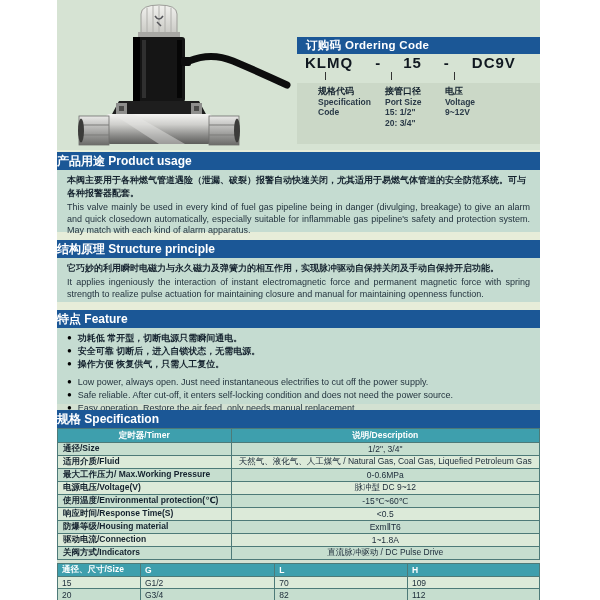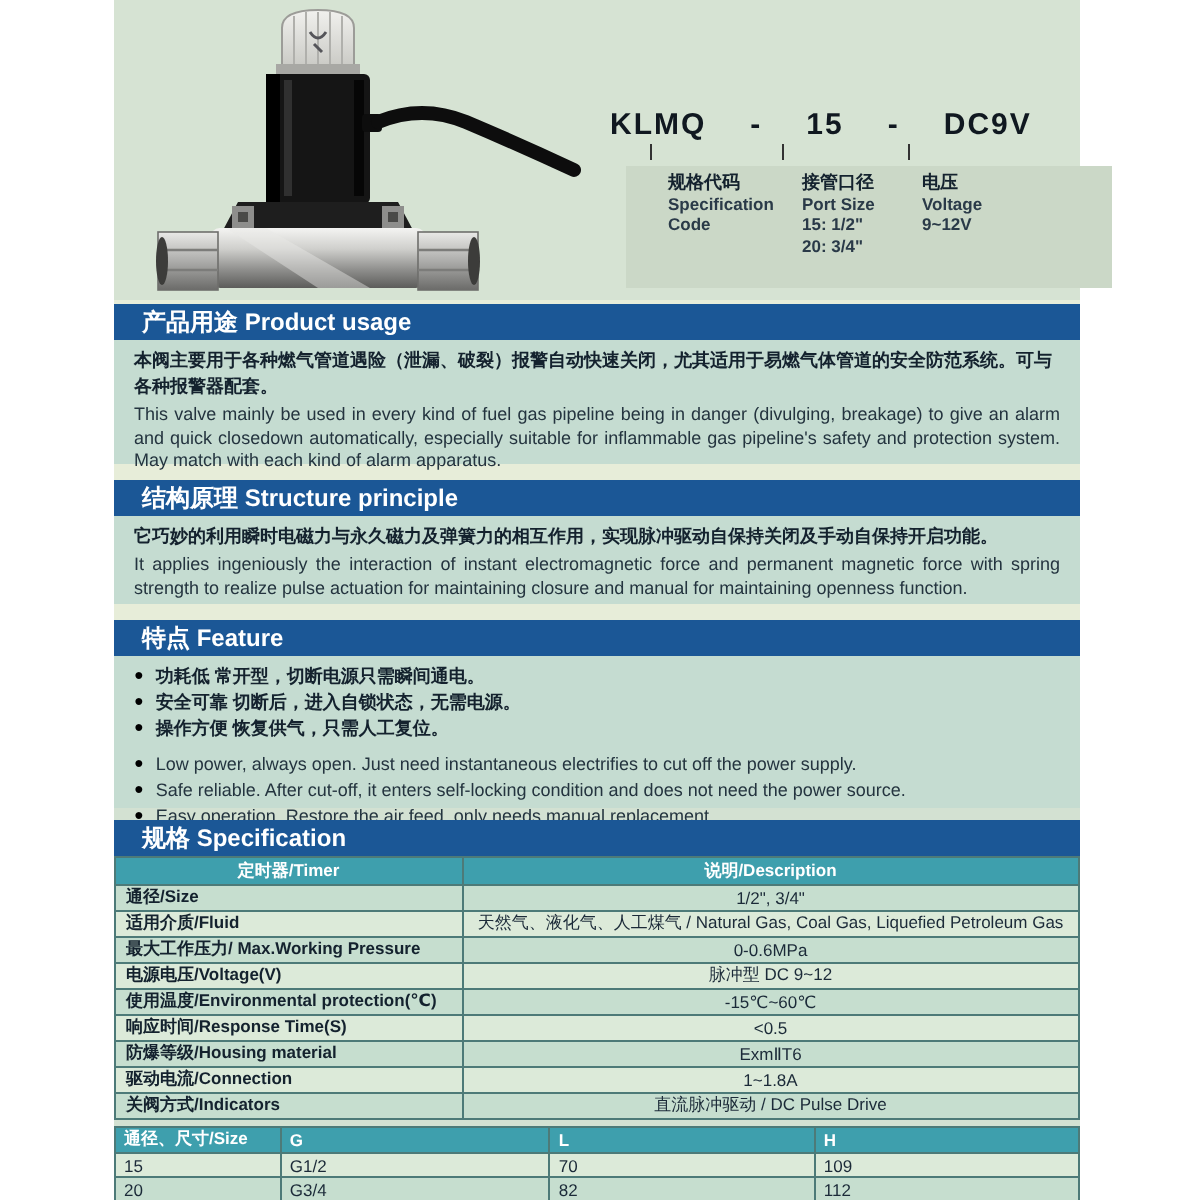--- a/index.html
+++ b/index.html
@@ -9,26 +9,26 @@
   .band-top{position:absolute;left:0;top:0;width:483px;height:150px;background:#d6e3d3;}
   .band-bottom{position:absolute;left:0;top:404px;width:483px;height:196px;background:#d3e1d2;}
   .photo{position:absolute;left:16px;top:2px;width:218px;height:146px;}
   .navbar{position:absolute;left:240px;width:243px;height:17px;background:#1b5796;
           color:#fff;font-weight:bold;font-size:11.5px;line-height:17px;padding-left:9px;
           box-sizing:border-box;letter-spacing:.3px;}
   .bar-order{top:37px;}
   .code-line{position:absolute;left:248px;top:54px;width:235px;display:flex;gap:22px;
              font-size:15px;font-weight:bold;color:#101820;letter-spacing:1px;}
   .tick{position:absolute;top:72px;width:1px;height:8px;background:#333;}
-  .order-panel{position:absolute;left:256px;top:83px;width:243px;height:61px;background:#cbd8c7;}
+  .order-panel{position:absolute;left:240px;top:83px;width:243px;height:61px;background:#cbd8c7;}
   .ocol{position:absolute;top:3px;font-size:8.5px;line-height:10.5px;color:#20303e;}
   .ocol .zh{font-weight:bold;font-size:9px;color:#14222e;}
   .ocol div{font-weight:bold;color:#2a3a48;}
   .sec-bar{position:absolute;left:0;width:483px;height:32px;background:#1b5796;color:#fff;
-           font-weight:bold;font-size:12px;line-height:18px;padding-left:14px;box-sizing:border-box;}
+           font-weight:bold;font-size:12px;line-height:18px;padding-left:0;box-sizing:border-box;}
   .sec-block{position:absolute;left:0;width:483px;background:#c5dcd1;box-sizing:border-box;
              padding:4px 10px 0 10px;}
   .zh-line{font-size:9px;font-weight:bold;color:#14222e;line-height:13px;}
   .en-text{font-size:9px;color:#24343f;line-height:11.5px;margin-top:2px;text-align:justify;}
   .feat-row{display:flex;align-items:flex-start;gap:6px;line-height:12px;margin-bottom:1px;}
   .feat-row .dot{font-size:8px;line-height:12px;color:#000;}
   .feat-zh{font-size:9px;font-weight:bold;color:#14222e;}
   .feat-en{font-size:9px;color:#24343f;}
   .feat-gap{height:5px;}
   table{border-collapse:collapse;table-layout:fixed;}
@@ -98,20 +98,23 @@
 
     <rect x="6" y="114" width="30" height="29" fill="url(#nut)" stroke="#6e6e6c" stroke-width="0.8"></rect>
     <path d="M6,123 h30 M6,133 h30" stroke="#7c7c7a" stroke-width="1.2"></path>
     <ellipse cx="8" cy="128.5" rx="3" ry="12" fill="#3c3c3a"></ellipse>
     <rect x="136" y="114" width="30" height="29" fill="url(#nut)" stroke="#6e6e6c" stroke-width="0.8"></rect>
     <path d="M136,123 h30 M136,133 h30" stroke="#7c7c7a" stroke-width="1.2"></path>
     <ellipse cx="164" cy="128.5" rx="3" ry="12" fill="#3c3c3a"></ellipse>
    </svg>
   </div>
 
+  <div class="navbar bar-order">
+    <span>订购码 Ordering Code</span>
+  </div>
   <div class="code-line">
     <span>KLMQ</span>
     <span>-</span>
     <span>15</span>
     <span>-</span>
     <span>DC9V</span>
   </div>
   <div class="tick" style="left:268px"></div>
   <div class="tick" style="left:334px"></div>
   <div class="tick" style="left:397px"></div>

